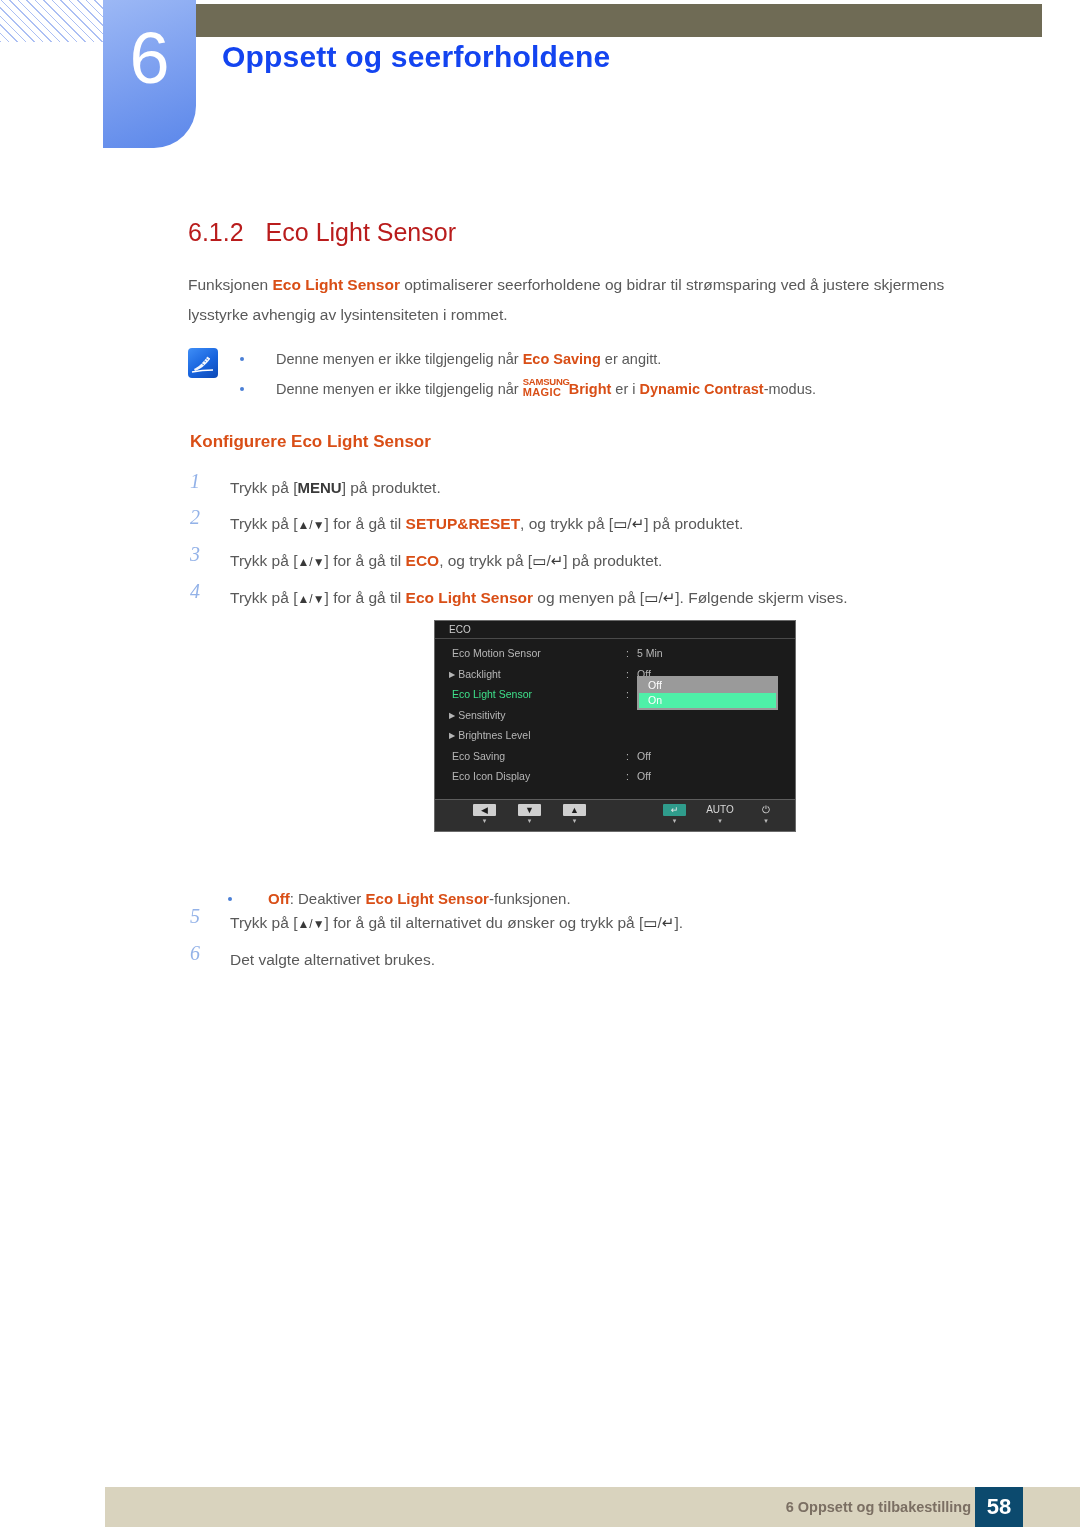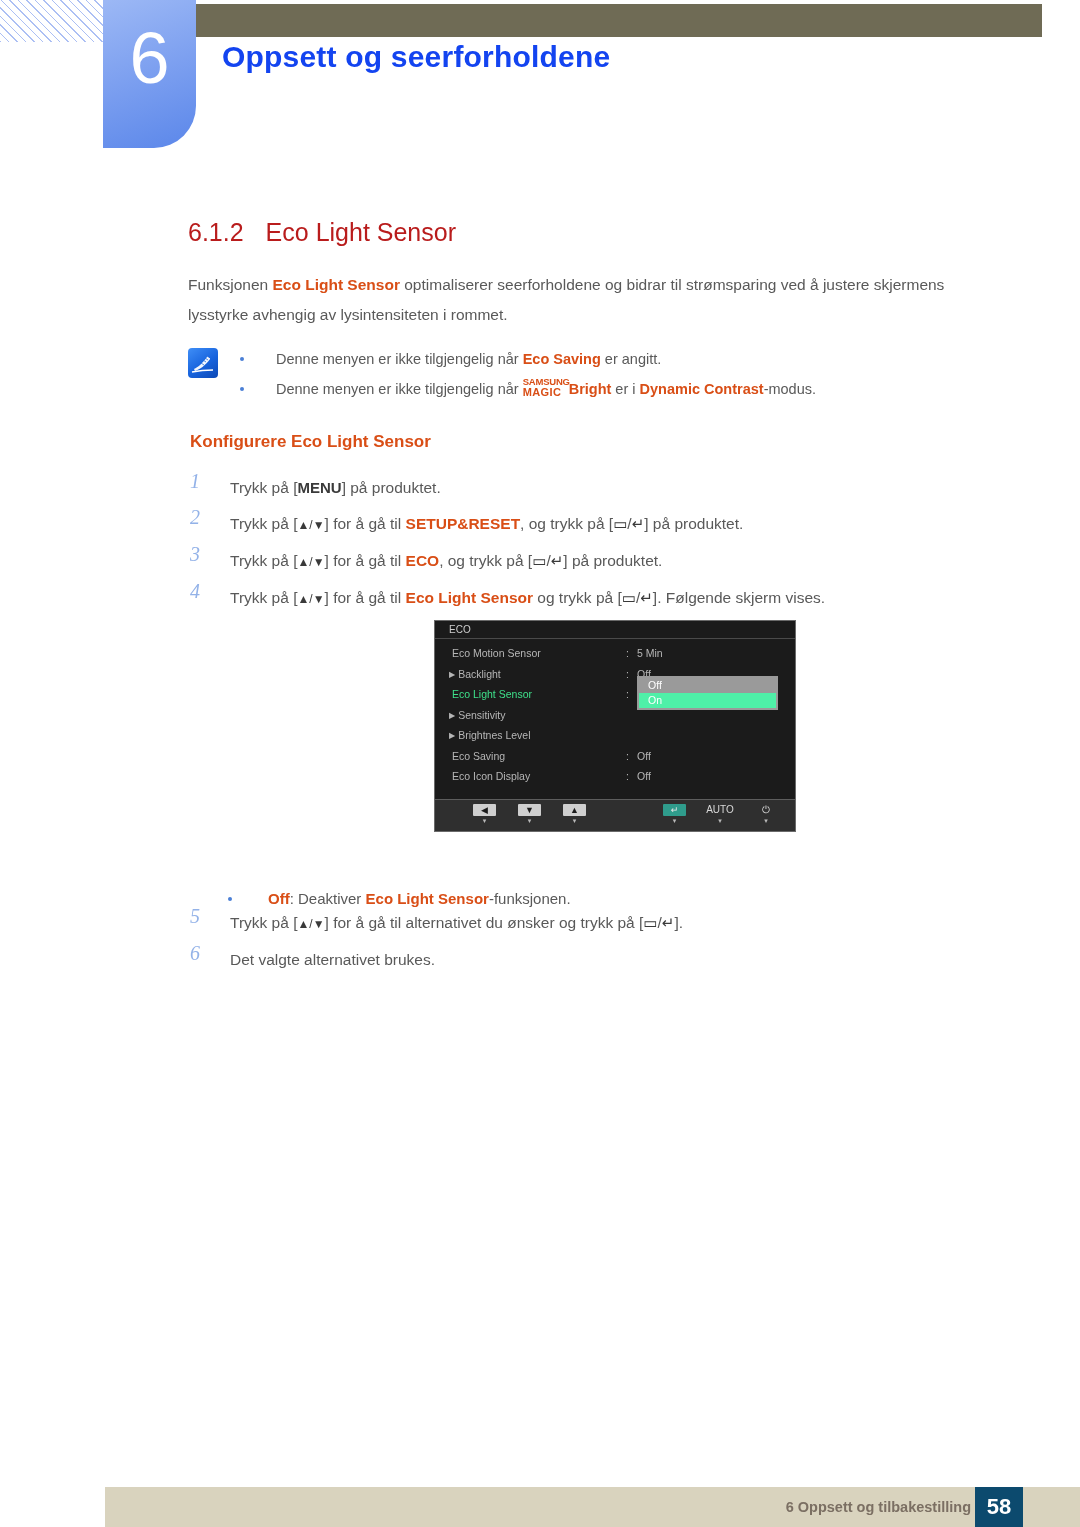--- a/index.html
+++ b/index.html
@@ -259,21 +259,21 @@
     <div class="step">
       <span class="n">2</span>
       <span class="t"><span>Trykk på [</span><span class="arrkeys">▲/▼</span><span>] for å gå til </span><span class="hl">SETUP&amp;RESET</span><span>, og trykk på [</span><span class="glyph">▭</span><span>/</span><span class="glyph">↵</span><span>] på produktet.</span></span>
     </div>
     <div class="step">
       <span class="n">3</span>
       <span class="t"><span>Trykk på [</span><span class="arrkeys">▲/▼</span><span>] for å gå til </span><span class="hl">ECO</span><span>, og trykk på [</span><span class="glyph">▭</span><span>/</span><span class="glyph">↵</span><span>] på produktet.</span></span>
     </div>
     <div class="step">
       <span class="n">4</span>
-      <span class="t"><span>Trykk på [</span><span class="arrkeys">▲/▼</span><span>] for å gå til </span><span class="hl">Eco Light Sensor</span><span> og trykk på [</span><span class="glyph">▭</span><span>/</span><span class="glyph">↵</span><span>]. Følgende skjerm vises.</span></span>
+      <span class="t"><span>Trykk på [</span><span class="arrkeys">▲/▼</span><span>] for å gå til </span><span class="hl">Eco Light Sensor</span><span> og menyen på [</span><span class="glyph">▭</span><span>/</span><span class="glyph">↵</span><span>]. Følgende skjerm vises.</span></span>
     </div>
   </div>
 
   <div class="osd">
     <div class="osd-title">ECO</div>
     <div class="osd-body">
 
       <div class="osd-row">
         <span class="lbl"><span class="tri"></span><span>Eco Motion Sensor</span></span>
         <span class="colon">:</span>

